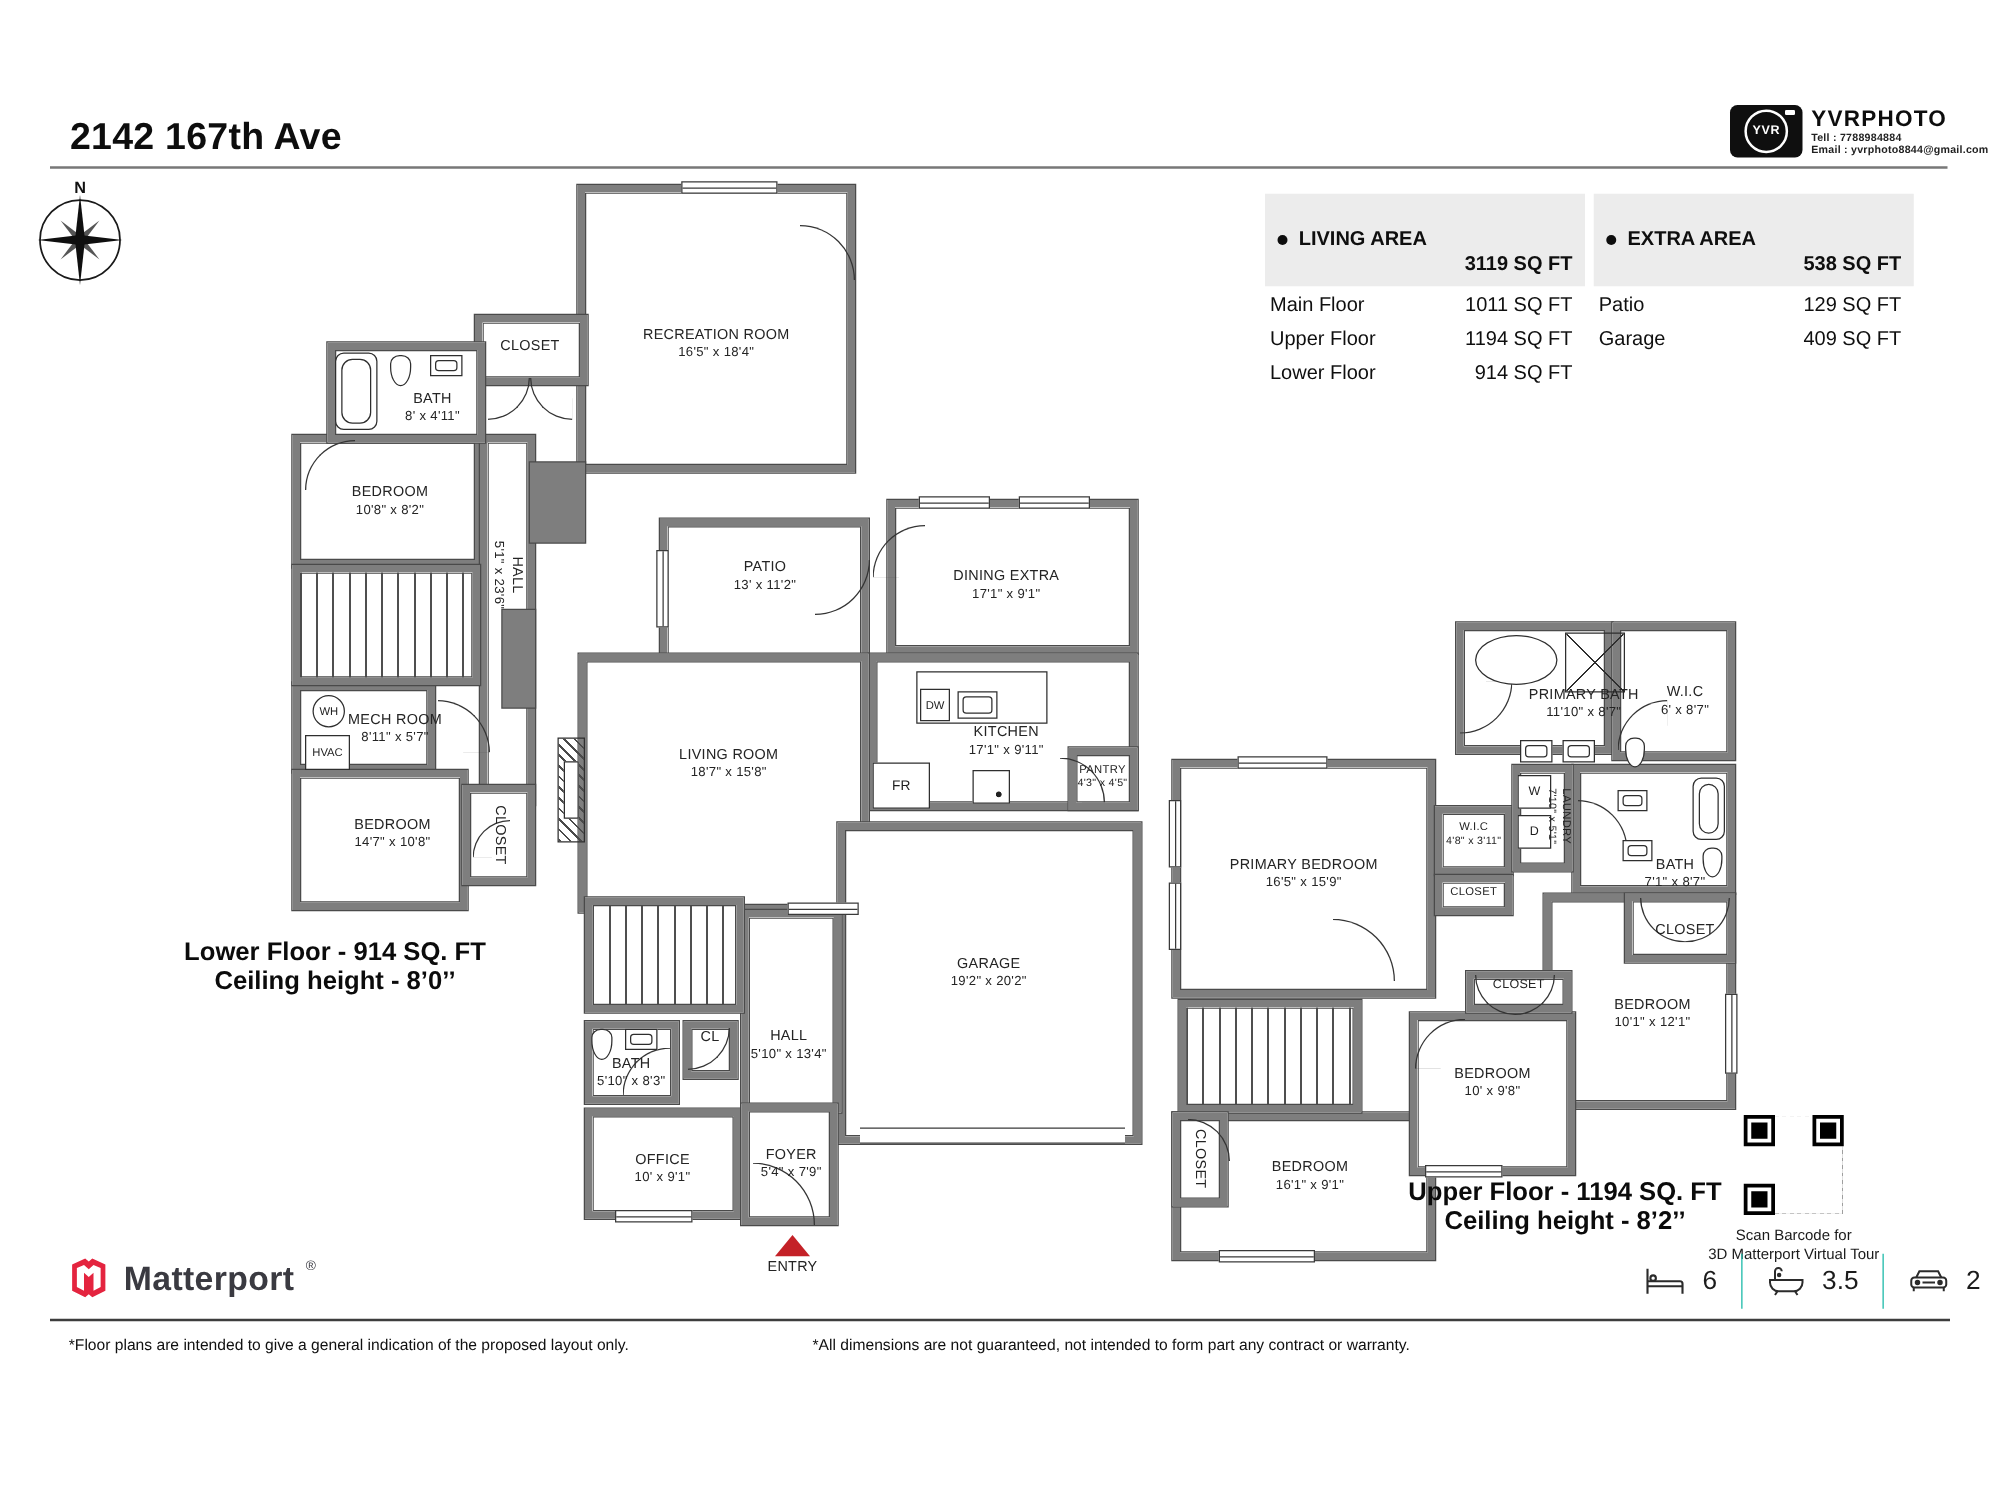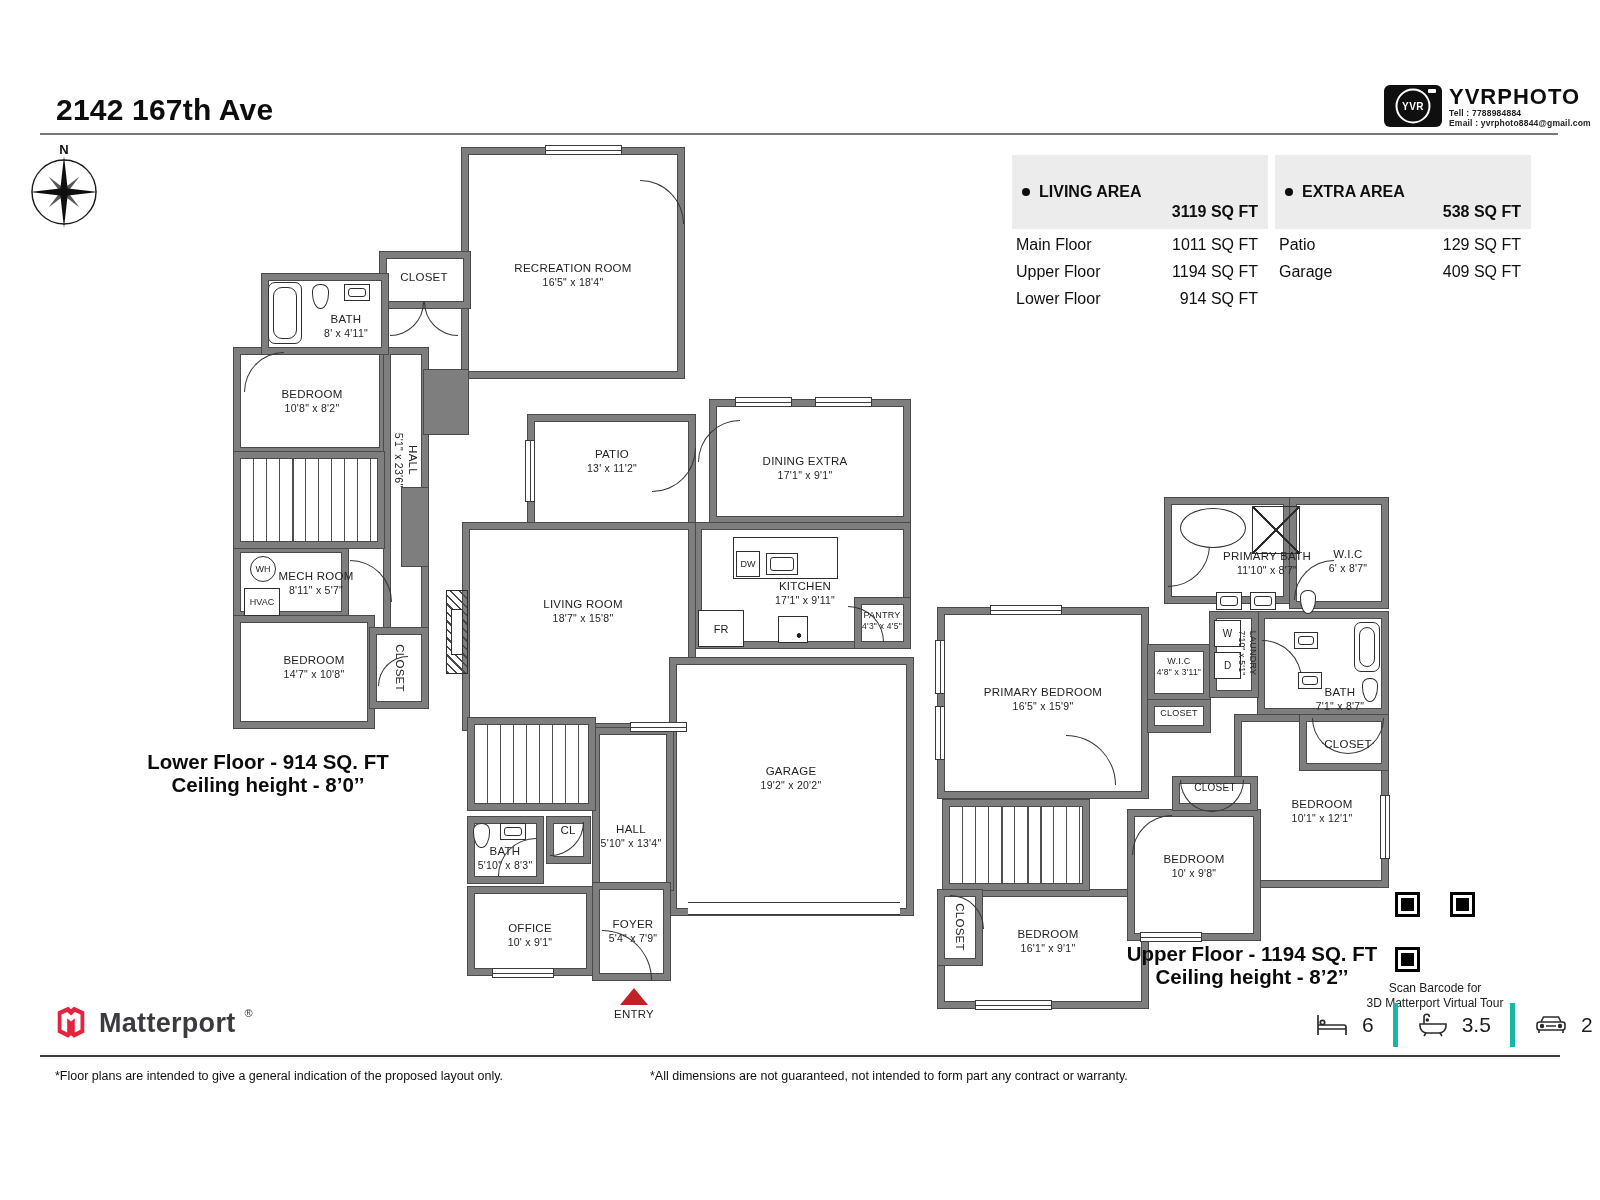--- a/index.html
+++ b/index.html
@@ -11,21 +11,21 @@
   .botrule{position:absolute;left:40px;top:1055px;width:1520px;height:2px;background:#3d3d3d;}
   .compass{position:absolute;left:28px;top:146px;width:72px;height:90px;}
   .compass .nlabel{position:absolute;left:36px;top:-4px;transform:translateX(-50%);font-size:13px;font-weight:700;color:#111;}
   
   .photog{position:absolute;left:1384px;top:84px;display:flex;align-items:center;gap:7px;}
   .cam{position:relative;width:58px;height:42px;background:#0f0f0f;border-radius:6px;flex:0 0 auto;}
   .cam::before{content:"";position:absolute;right:6px;top:4px;width:8px;height:4px;background:#fff;border-radius:1px;}
   .lens{position:absolute;left:50%;top:50%;transform:translate(-50%,-50%);width:31px;height:31px;border:2.5px solid #fff;border-radius:50%;display:flex;align-items:center;justify-content:center;}
   .lens span{font-size:10px;font-weight:700;color:#fff;letter-spacing:.5px;}
   .photog-text{display:flex;flex-direction:column;line-height:1.15;}
-  .photog-name{font-size:22px;font-weight:700;letter-spacing:1px;color:#0d0d0d;}
+  .photog-name{font-size:18px;font-weight:700;letter-spacing:1px;color:#0d0d0d;}
   .photog-sub{font-size:8.5px;font-weight:700;color:#222;letter-spacing:.2px;}
   
   .area-table{position:absolute;top:155px;width:256px;font-size:16px;color:#0f0f0f;}
   .at-head{display:flex;align-items:center;background:#ececec;padding:8px 10px;font-weight:700;}
   .at-head .bullet{width:8px;height:8px;border-radius:50%;background:#0d0d0d;margin-right:9px;flex:0 0 auto;}
   .at-head .hv{margin-left:auto;margin-top:40px;}
   .at-row{display:flex;padding:5px 10px 1px 4px;line-height:21px;}
   .at-row .rv{margin-left:auto;text-align:center;}
   
   .room{position:absolute;box-sizing:border-box;background:#fff;border:6px solid #7e7e7e;
@@ -78,21 +78,21 @@
   .qr-wrap{position:absolute;left:1330px;top:890px;width:210px;display:flex;flex-direction:column;align-items:center;z-index:8;}
   .qr{position:relative;width:84px;height:84px;background:#fff;}
   .qr-pattern{position:absolute;inset:3px;background-color:#fff;
       background-image:repeating-linear-gradient(0deg,#000 0 3px,#fff 3px 6px),repeating-linear-gradient(90deg,#000 0 3px,#fff 3px 6px);
       background-blend-mode:lighten;}
   .qf{position:absolute;width:19px;height:19px;border:3.5px solid #000;background:#fff;z-index:2;}
   .qf::after{content:"";position:absolute;inset:3px;background:#000;}
   .qr-cap{margin-top:7px;font-size:12px;color:#1a1a1a;text-align:center;line-height:1.25;}
   .stats{position:absolute;left:1296px;top:1003px;display:flex;align-items:center;height:44px;z-index:8;}
   .stat{display:flex;align-items:center;gap:13px;padding:0 19px;height:100%;}
-  .stat + .stat{border-left:5px solid #14b8a6;}
+  .stat + .stat{border-left:1px solid #14b8a6;}
   .stat .num{font-size:21px;color:#1c1c1c;}
   .disc{position:absolute;top:1069px;font-size:12.5px;color:#101010;}
   .disc-left{left:55px;}
   .disc-right{left:650px;}
 </style>
 </head>
 <body>
 
 <div id="page">
 

